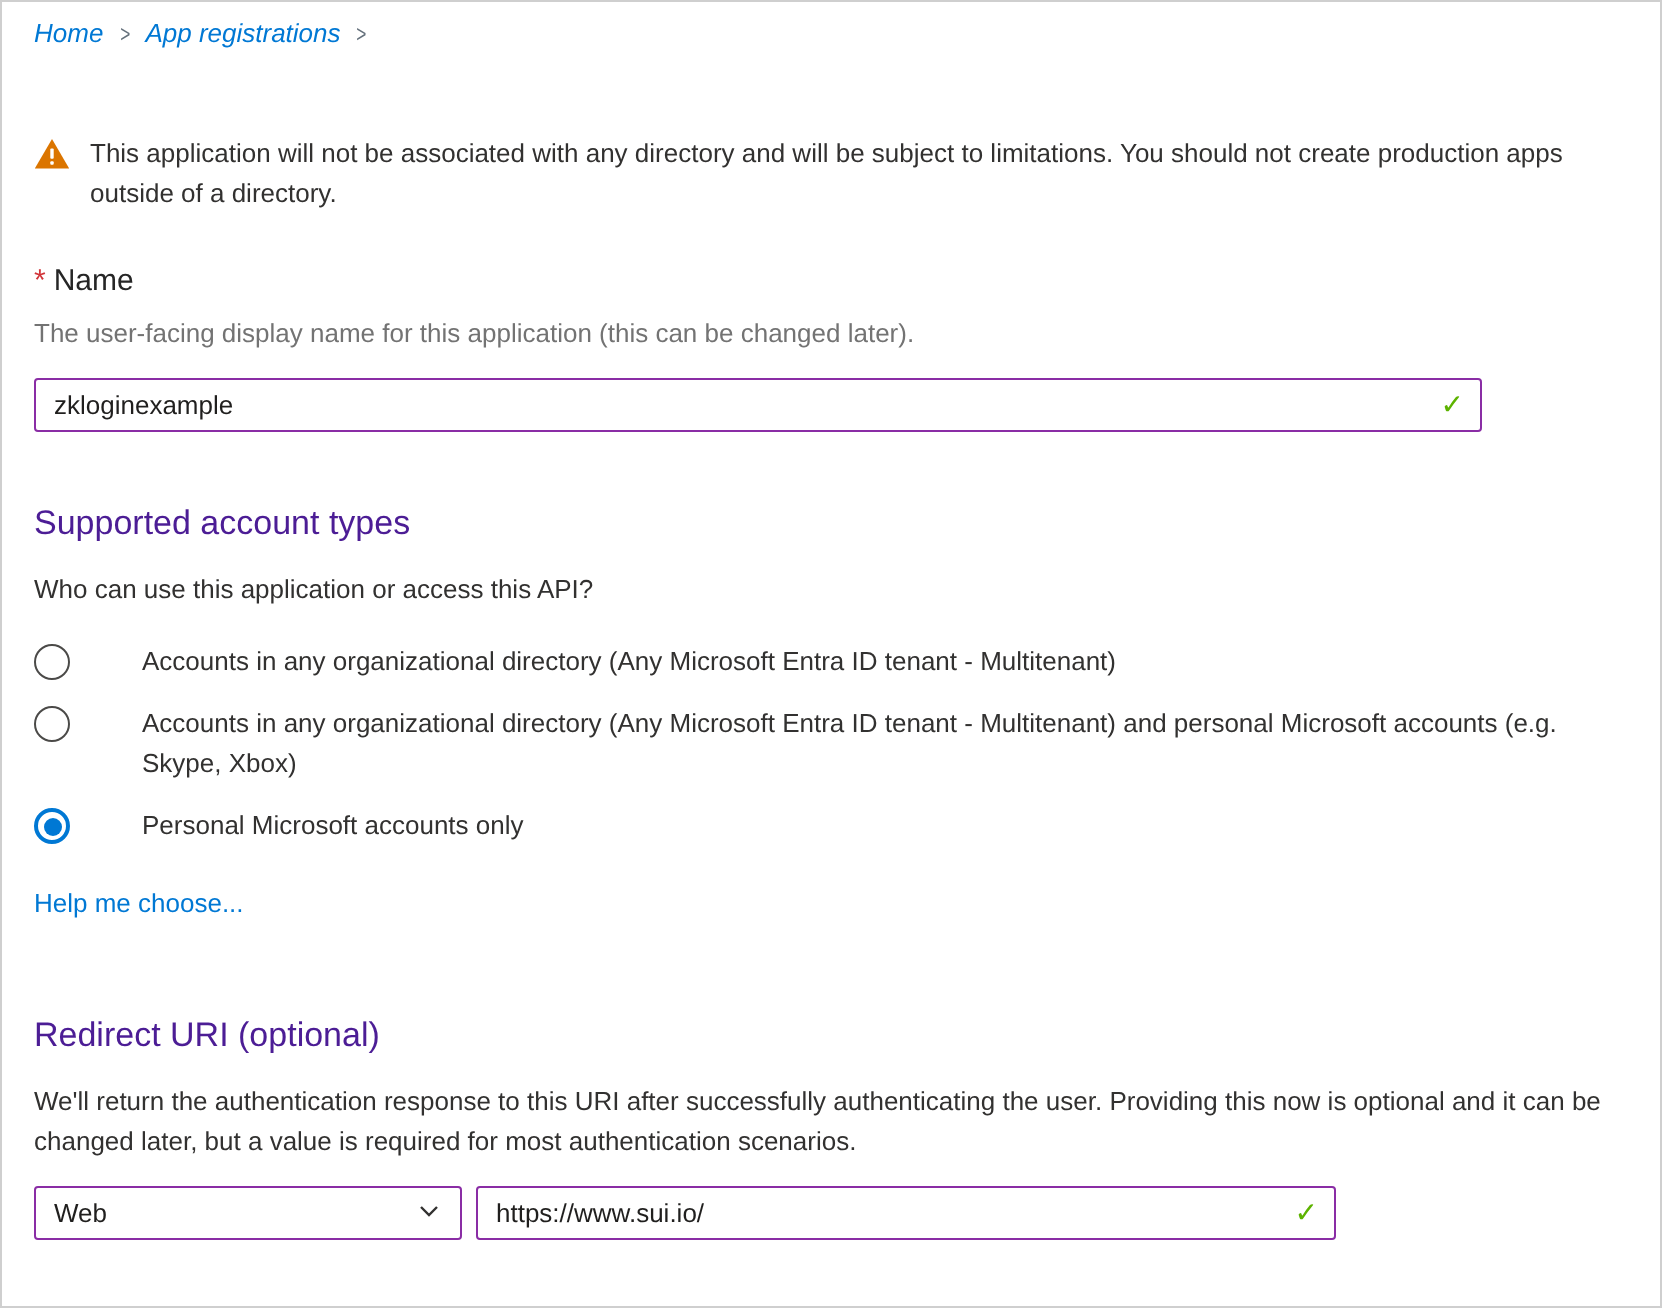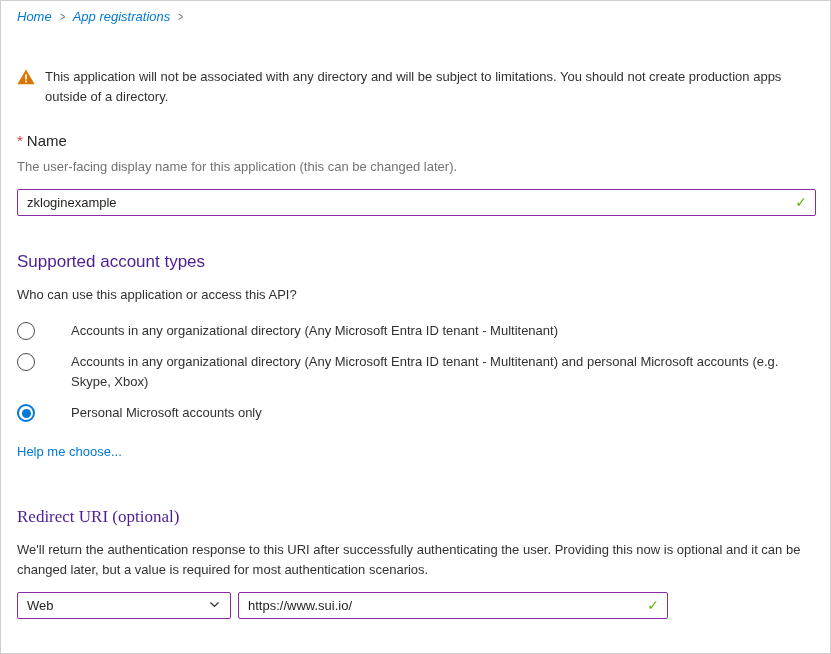--- a/index.html
+++ b/index.html
@@ -31,21 +31,21 @@
 
   
   .warning-row { display: flex; margin-top: 42px; }
   .warning-icon { flex: 0 0 auto; margin-right: 10px; margin-top: 2px; }
   .warning-text { font-size: 13px; line-height: 20px; color: #323130; max-width: 775px; }
 
   
   .field-label { margin-top: 25px; font-size: 15px; color: #262626; }
   .required-marker { color: #d13438; margin-right: 4px; }
   .field-desc { margin-top: 9px; font-size: 13px; line-height: 18px; color: #737373; }
-  .field-wrap { position: relative; margin-top: 13px; width: 799px; }
+  .field-wrap { position: relative; margin-top: 13px; width: 724px; }
   .text-input {
     width: 100%;
     height: 27px;
     border: 1px solid #8a2da5;
     border-radius: 2px;
     padding: 0 28px 0 9px;
     font-size: 13px;
     font-family: "Liberation Sans", "DejaVu Sans", sans-serif;
     color: #201f1e;
     outline: none;
@@ -57,21 +57,21 @@
     top: 50%;
     transform: translateY(-54%);
     color: #5db300;
     font-size: 14px;
     pointer-events: none;
   }
 
   
   .section-heading { font-size: 17px; line-height: 22px; color: #4c1d95; font-weight: 400; }
   .heading-accounts { margin-top: 35px; }
-  .heading-redirect { margin-top: 46px; font-family: Liberation Serif, serif; }
+  .heading-redirect { margin-top: 46px; }
   .section-question { margin-top: 14px; font-size: 13px; color: #323130; }
 
   
   .radio-group { margin-top: 19px; display: flex; flex-direction: column; gap: 11px; }
   .radio-row { display: flex; align-items: flex-start; cursor: pointer; gap: 24px; }
   .radio {
     flex: 0 0 auto;
     width: 18px; height: 18px;
     border: 1px solid #4b4a48;
     border-radius: 50%;

